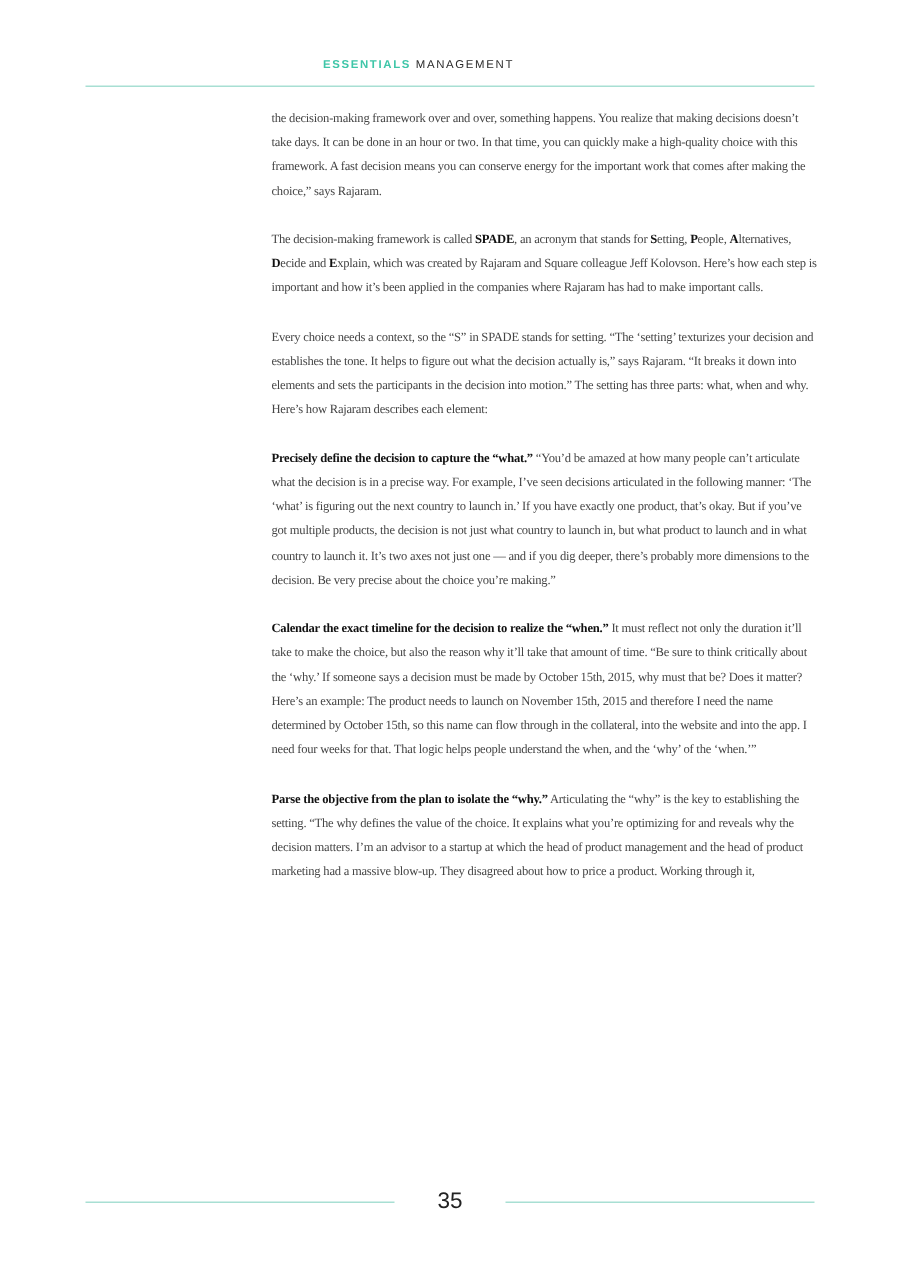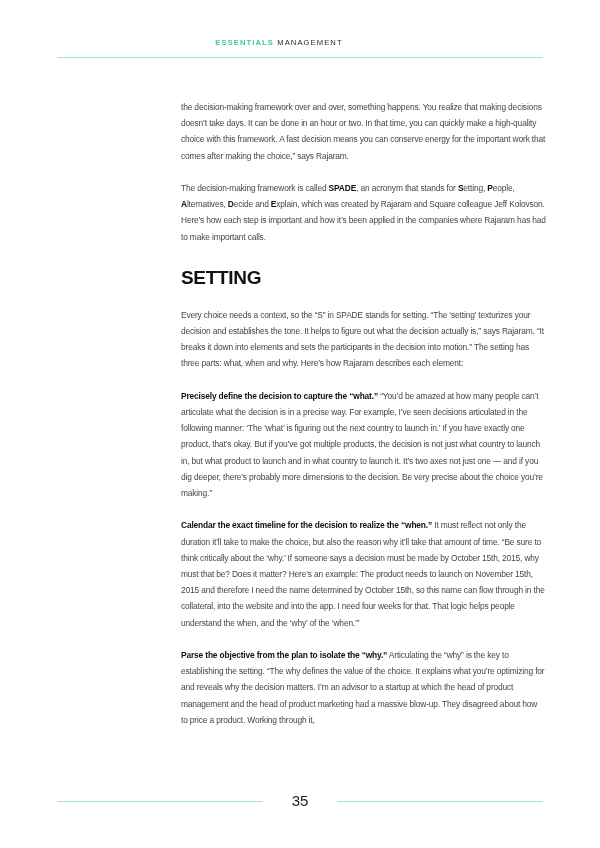--- a/index.html
+++ b/index.html
@@ -3,22 +3,22 @@
 <meta charset="utf-8">
 <style>
   html, body { margin: 0; padding: 0; background: #ffffff; }
   body { width: 600px; height: 848px; position: relative; overflow: hidden;
          font-family: "Liberation Sans", sans-serif; color: #3a3a3a; }
   .header { position: absolute; top: 38px; left: 0; width: 558px; text-align: center;
             font-size: 7.6px; letter-spacing: 1.1px; }
   .header .brand { color: #3fc6a8; font-weight: bold; }
   .header .section { color: #2a2a2a; }
   .hrule { position: absolute; top: 57px; left: 57px; width: 486px; height: 1px; background: #a8dfd3; }
-  .content { position: absolute; left: 181px; top: 99px; width: 365px;
-             font-size: 8.4px; line-height: 16.2px; color: #454545; letter-spacing: -0.15px; }
+  .content { position: absolute; left: 181px; top: 71px; width: 365px;
+             font-size: 8.4px; line-height: 16.2px; color: #454545; letter-spacing: -0.15px; font-family: Liberation Serif, serif; }
   .content p { margin: 0 0 16.2px 0; }
   .content b { color: #111; }
   .lead { font-weight: bold; color: #111; }
   h2 { margin: 12px 0 18px 0; font-size: 19px; font-weight: bold; color: #111; letter-spacing: -0.3px; line-height: 22px; }
   .footer-line { position: absolute; top: 801px; height: 1px; background: #a8dfd3; }
   .fl-left { left: 57px; width: 206px; }
   .fl-right { left: 337px; width: 206px; }
   .page-num { position: absolute; top: 792px; left: 280px; width: 40px; text-align: center;
               font-size: 15px; color: #222; }
 </style>
@@ -28,21 +28,20 @@
 <div class="header">
   <span class="brand">ESSENTIALS</span>
   <span class="section">MANAGEMENT</span>
 </div>
 <div class="hrule"></div>
 
 <div class="content">
   <p>the decision-making framework over and over, something happens. You realize that making decisions doesn’t take days. It can be done in an hour or two. In that time, you can quickly make a high-quality choice with this framework. A fast decision means you can conserve energy for the important work that comes after making the choice,” says Rajaram.</p>
   <p><span>The decision-making framework is called </span><b>SPADE</b><span>, an acronym that stands for </span><b>S</b><span>etting, </span><b>P</b><span>eople, </span><b>A</b><span>lternatives, </span><b>D</b><span>ecide and </span><b>E</b><span>xplain, which was created by Rajaram and Square colleague Jeff Kolovson. Here’s how each step is important and how it’s been applied in the companies where Rajaram has had to make important calls.</span></p>
 
-  <h2 style="margin-top:22px;">SETTING</h2>
 
   <p>Every choice needs a context, so the “S” in SPADE stands for setting. “The ‘setting’ texturizes your decision and establishes the tone. It helps to figure out what the decision actually is,” says Rajaram. “It breaks it down into elements and sets the participants in the decision into motion.” The setting has three parts: what, when and why. Here’s how Rajaram describes each element:</p>
 
   <p><span class="lead">Precisely define the decision to capture the “what.”</span><span> “You’d be amazed at how many people can’t articulate what the decision is in a precise way. For example, I’ve seen decisions articulated in the following manner: ‘The ‘what’ is figuring out the next country to launch in.’ If you have exactly one product, that’s okay. But if you’ve got multiple products, the decision is not just what country to launch in, but what product to launch and in what country to launch it. It’s two axes not just one — and if you dig deeper, there’s probably more dimensions to the decision. Be very precise about the choice you’re making.”</span></p>
   <p><span class="lead">Calendar the exact timeline for the decision to realize the “when.”</span><span> It must reflect not only the duration it’ll take to make the choice, but also the reason why it’ll take that amount of time. “Be sure to think critically about the ‘why.’ If someone says a decision must be made by October 15th, 2015, why must that be? Does it matter? Here’s an example: The product needs to launch on November 15th, 2015 and therefore I need the name determined by October 15th, so this name can flow through in the collateral, into the website and into the app. I need four weeks for that. That logic helps people understand the when, and the ‘why’ of the ‘when.’”</span></p>
   <p><span class="lead">Parse the objective from the plan to isolate the “why.”</span><span> Articulating the “why” is the key to establishing the setting. “The why defines the value of the choice. It explains what you’re optimizing for and reveals why the decision matters. I’m an advisor to a startup at which the head of product management and the head of product marketing had a massive blow-up. They disagreed about how to price a product. Working through it,</span></p>
 </div>
 
 <div class="footer-line fl-left"></div>
 <div class="page-num">35</div>

